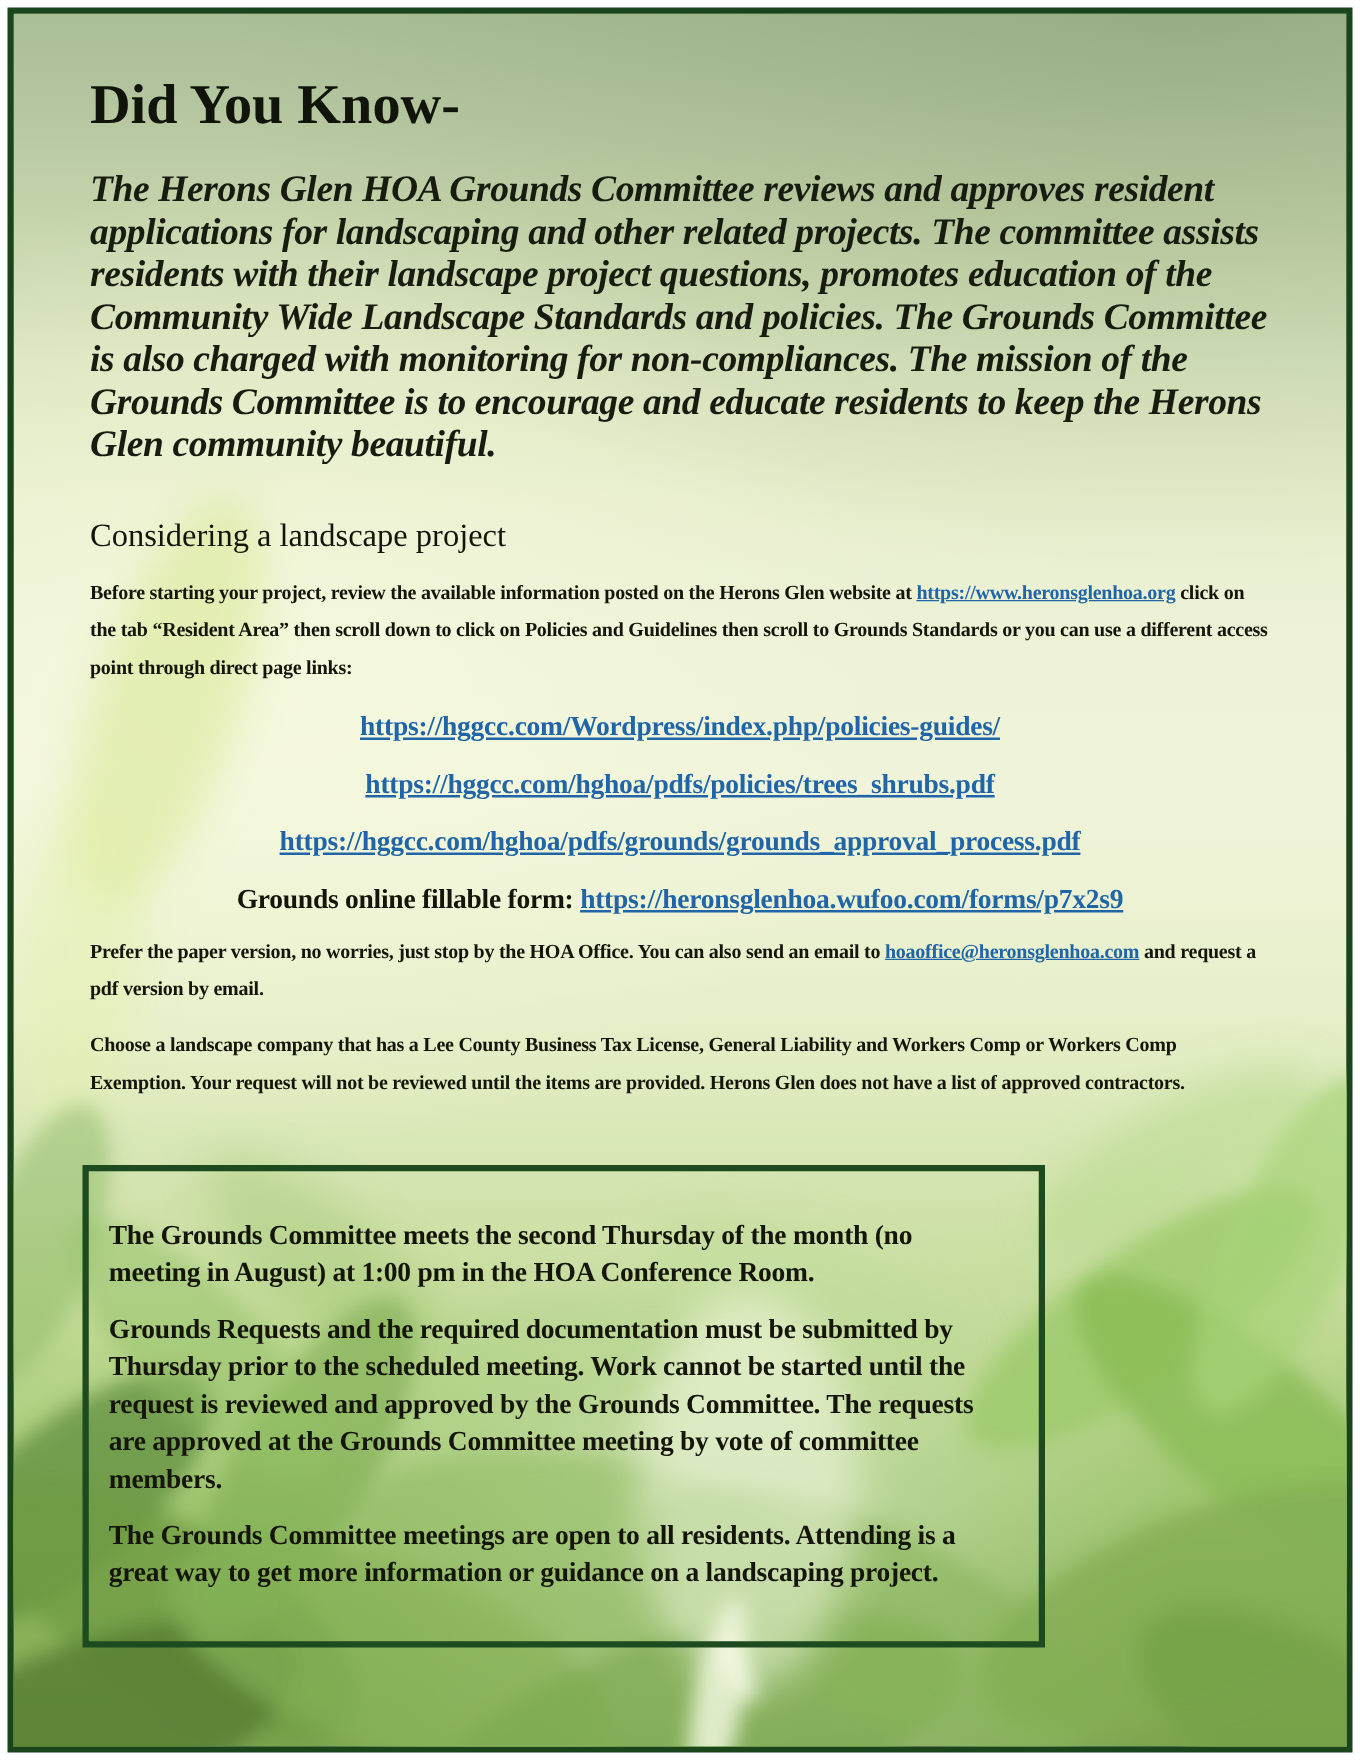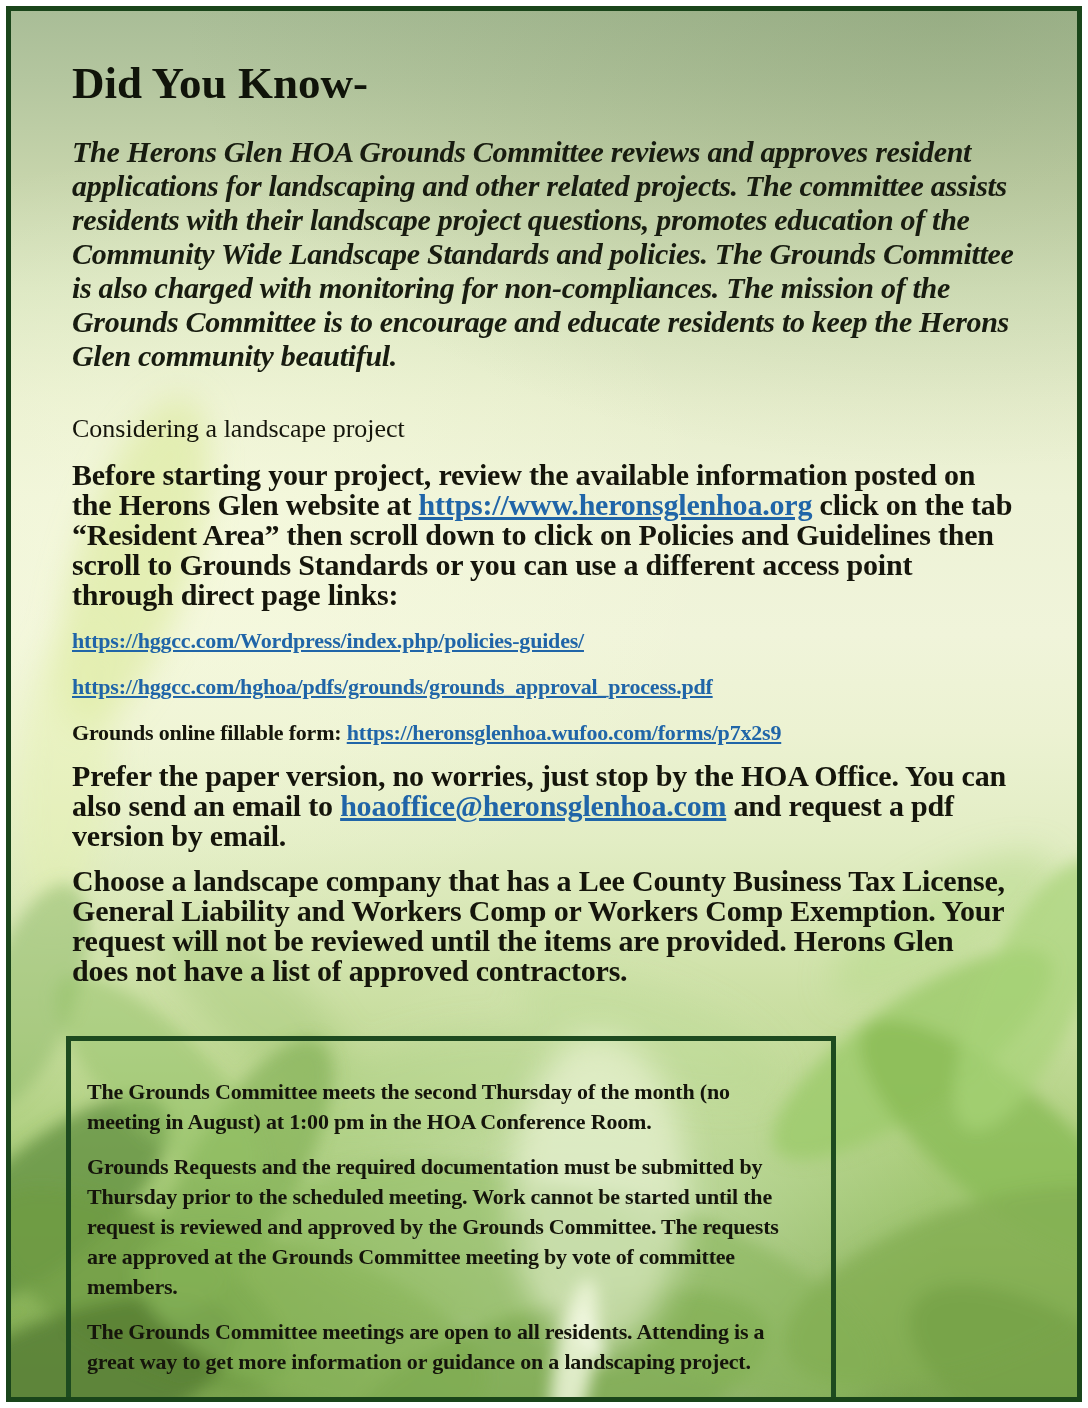--- a/index.html
+++ b/index.html
@@ -37,25 +37,25 @@
     font-size:45px;line-height:1.16;font-weight:700;margin:0 0 26px 0;color:#10140a;
   }
   p.intro{
     font-size:30px;line-height:34px;font-weight:700;font-style:italic;
     margin:0;letter-spacing:-0.3px;color:#181c10;
   }
   h2.sechead{
     font-size:26px;line-height:1.2;font-weight:400;margin:40px 0 16px 0;
   }
   p.body{
-    font-size:30px;line-height:30px;font-weight:700;margin:0 0 15px 0;
+    font-size:16px;line-height:30px;font-weight:700;margin:0 0 15px 0;
     letter-spacing:-0.2px;
   }
   .centerline{
-    font-size:22px;line-height:30px;font-weight:700;
+    font-size:22px;line-height:30px;font-weight:700;text-align:center;
     margin:16px 0 13px 0;letter-spacing:-0.2px;
   }
   a.doclink{color:#2065a8;text-decoration:underline;cursor:pointer;}
   .meeting-box{
     box-sizing:border-box;
     width:770px;margin:50px 0 0 -6px;
     border:5px solid #1d4a1f;
     padding:36px 30px 40px 16px;
   }
   .meeting-box p{
@@ -124,20 +124,21 @@
       <h1 class="title">Did You Know-</h1>
 
       <p class="intro">The Herons Glen HOA Grounds Committee reviews and approves resident applications for landscaping and other related projects. The committee assists residents with their landscape project questions, promotes education of the Community Wide Landscape Standards and policies. The Grounds Committee is also charged with monitoring for non-compliances. The mission of the Grounds Committee is to encourage and educate residents to keep the Herons Glen community beautiful.</p>
 
       <h2 class="sechead">Considering a landscape project</h2>
 
       <p class="body"><span>Before starting your project, review the available information posted on the Herons Glen website at </span><a class="doclink">https://www.heronsglenhoa.org</a><span> click on the tab “Resident Area” then scroll down to click on Policies and Guidelines then scroll to Grounds Standards or you can use a different access point through direct page links:</span></p>
 
       <p class="centerline"><a class="doclink">https://hggcc.com/Wordpress/index.php/policies-guides/</a></p>
 
+      <p class="centerline"><a class="doclink">https://hggcc.com/hghoa/pdfs/policies/trees_shrubs.pdf</a></p>
 
       <p class="centerline"><a class="doclink">https://hggcc.com/hghoa/pdfs/grounds/grounds_approval_process.pdf</a></p>
 
       <p class="centerline"><span>Grounds online fillable form: </span><a class="doclink">https://heronsglenhoa.wufoo.com/forms/p7x2s9</a></p>
 
       <p class="body"><span>Prefer the paper version, no worries, just stop by the HOA Office. You can also send an email to </span><a class="doclink">hoaoffice@heronsglenhoa.com</a><span> and request a pdf version by email.</span></p>
 
       <p class="body">Choose a landscape company that has a Lee County Business Tax License, General Liability and Workers Comp or Workers Comp Exemption. Your request will not be reviewed until the items are provided. Herons Glen does not have a list of approved contractors.</p>
 
       <div class="meeting-box">

